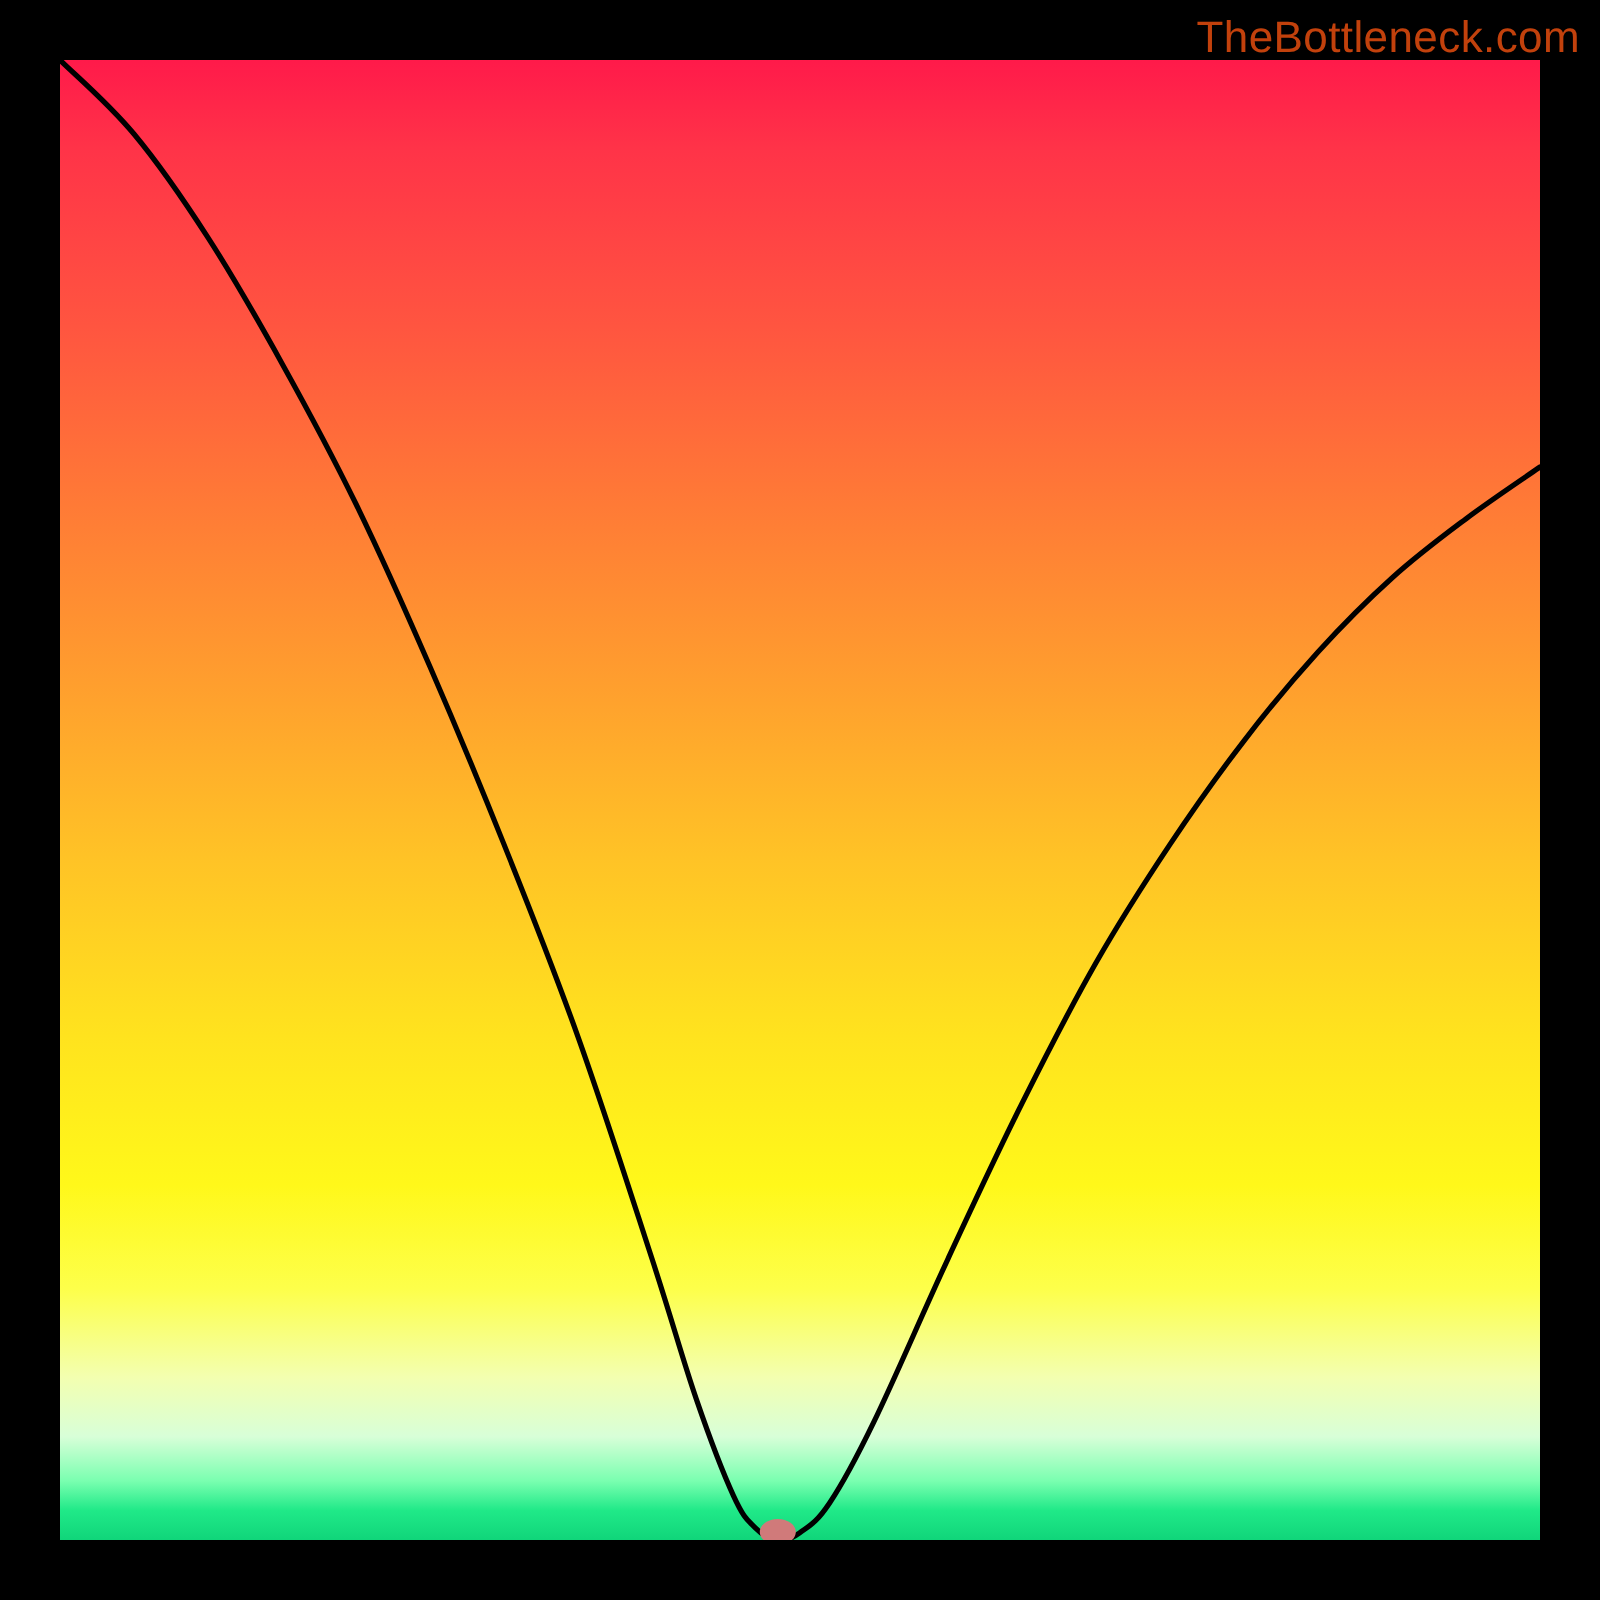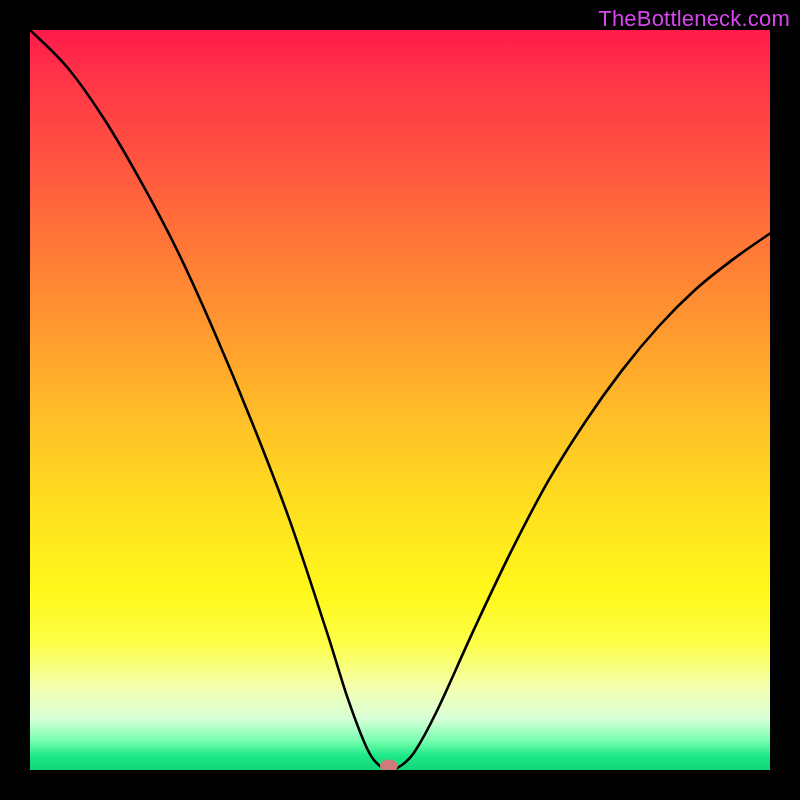--- a/index.html
+++ b/index.html
@@ -37,21 +37,21 @@
       #d8ffd8 93%,
       #7affb0 96%,
       #20e988 98%,
       #10d57a 100%
     );
   }
   .watermark {
     position: absolute;
     top: 6px;
     right: 10px;
-    color: #d946ef;
+    color: #c2410c;
     font-size: 22px;
     letter-spacing: 0.2px;
     font-weight: 500;
     user-select: none;
   }
   svg.curve {
     position: absolute;
     left: 0;
     top: 0;
     width: 740px;

